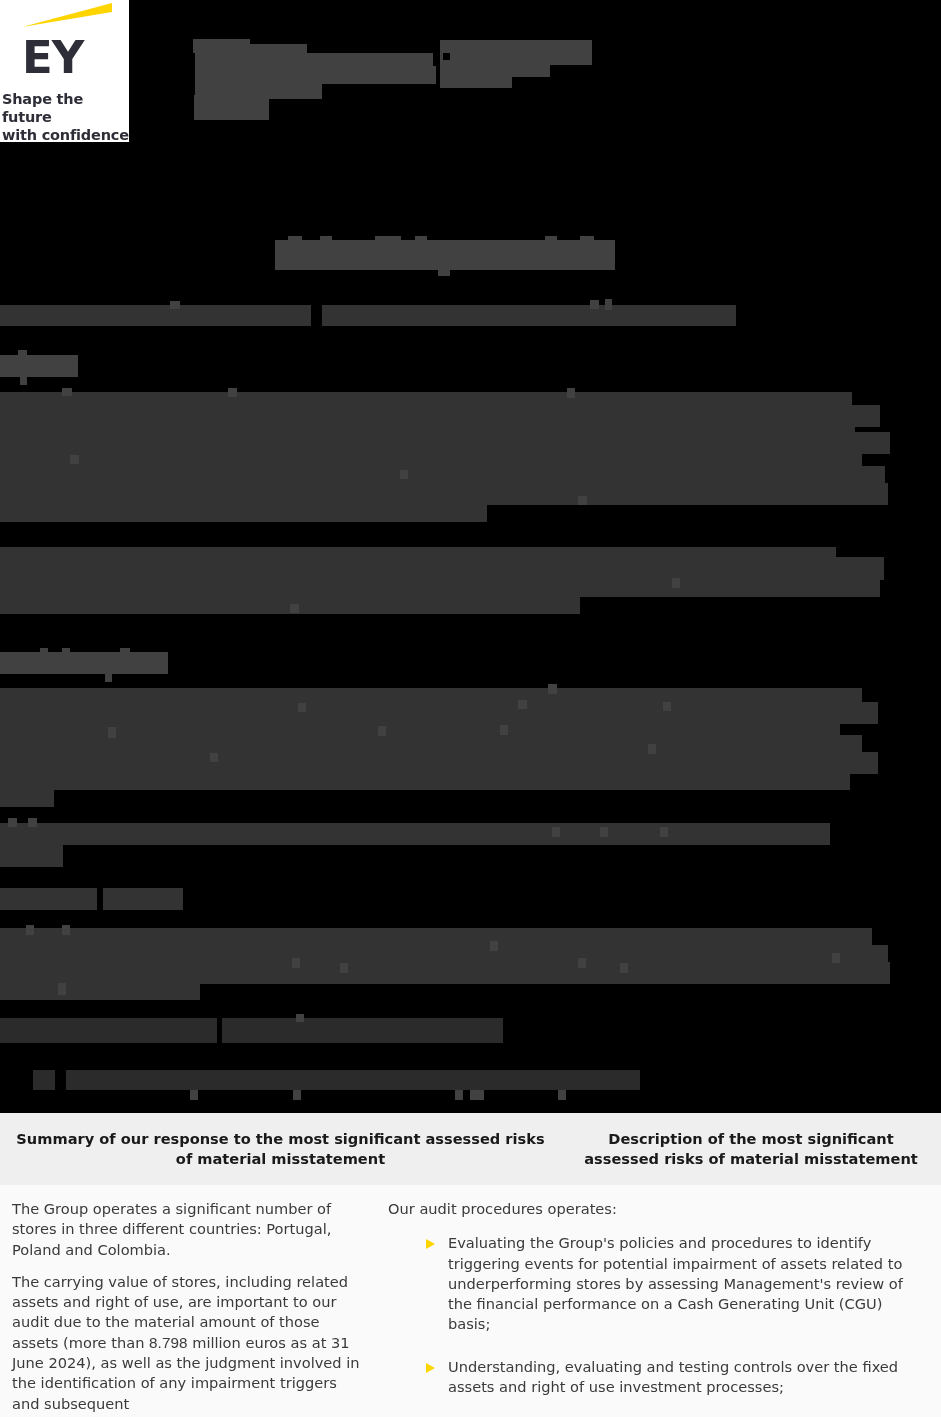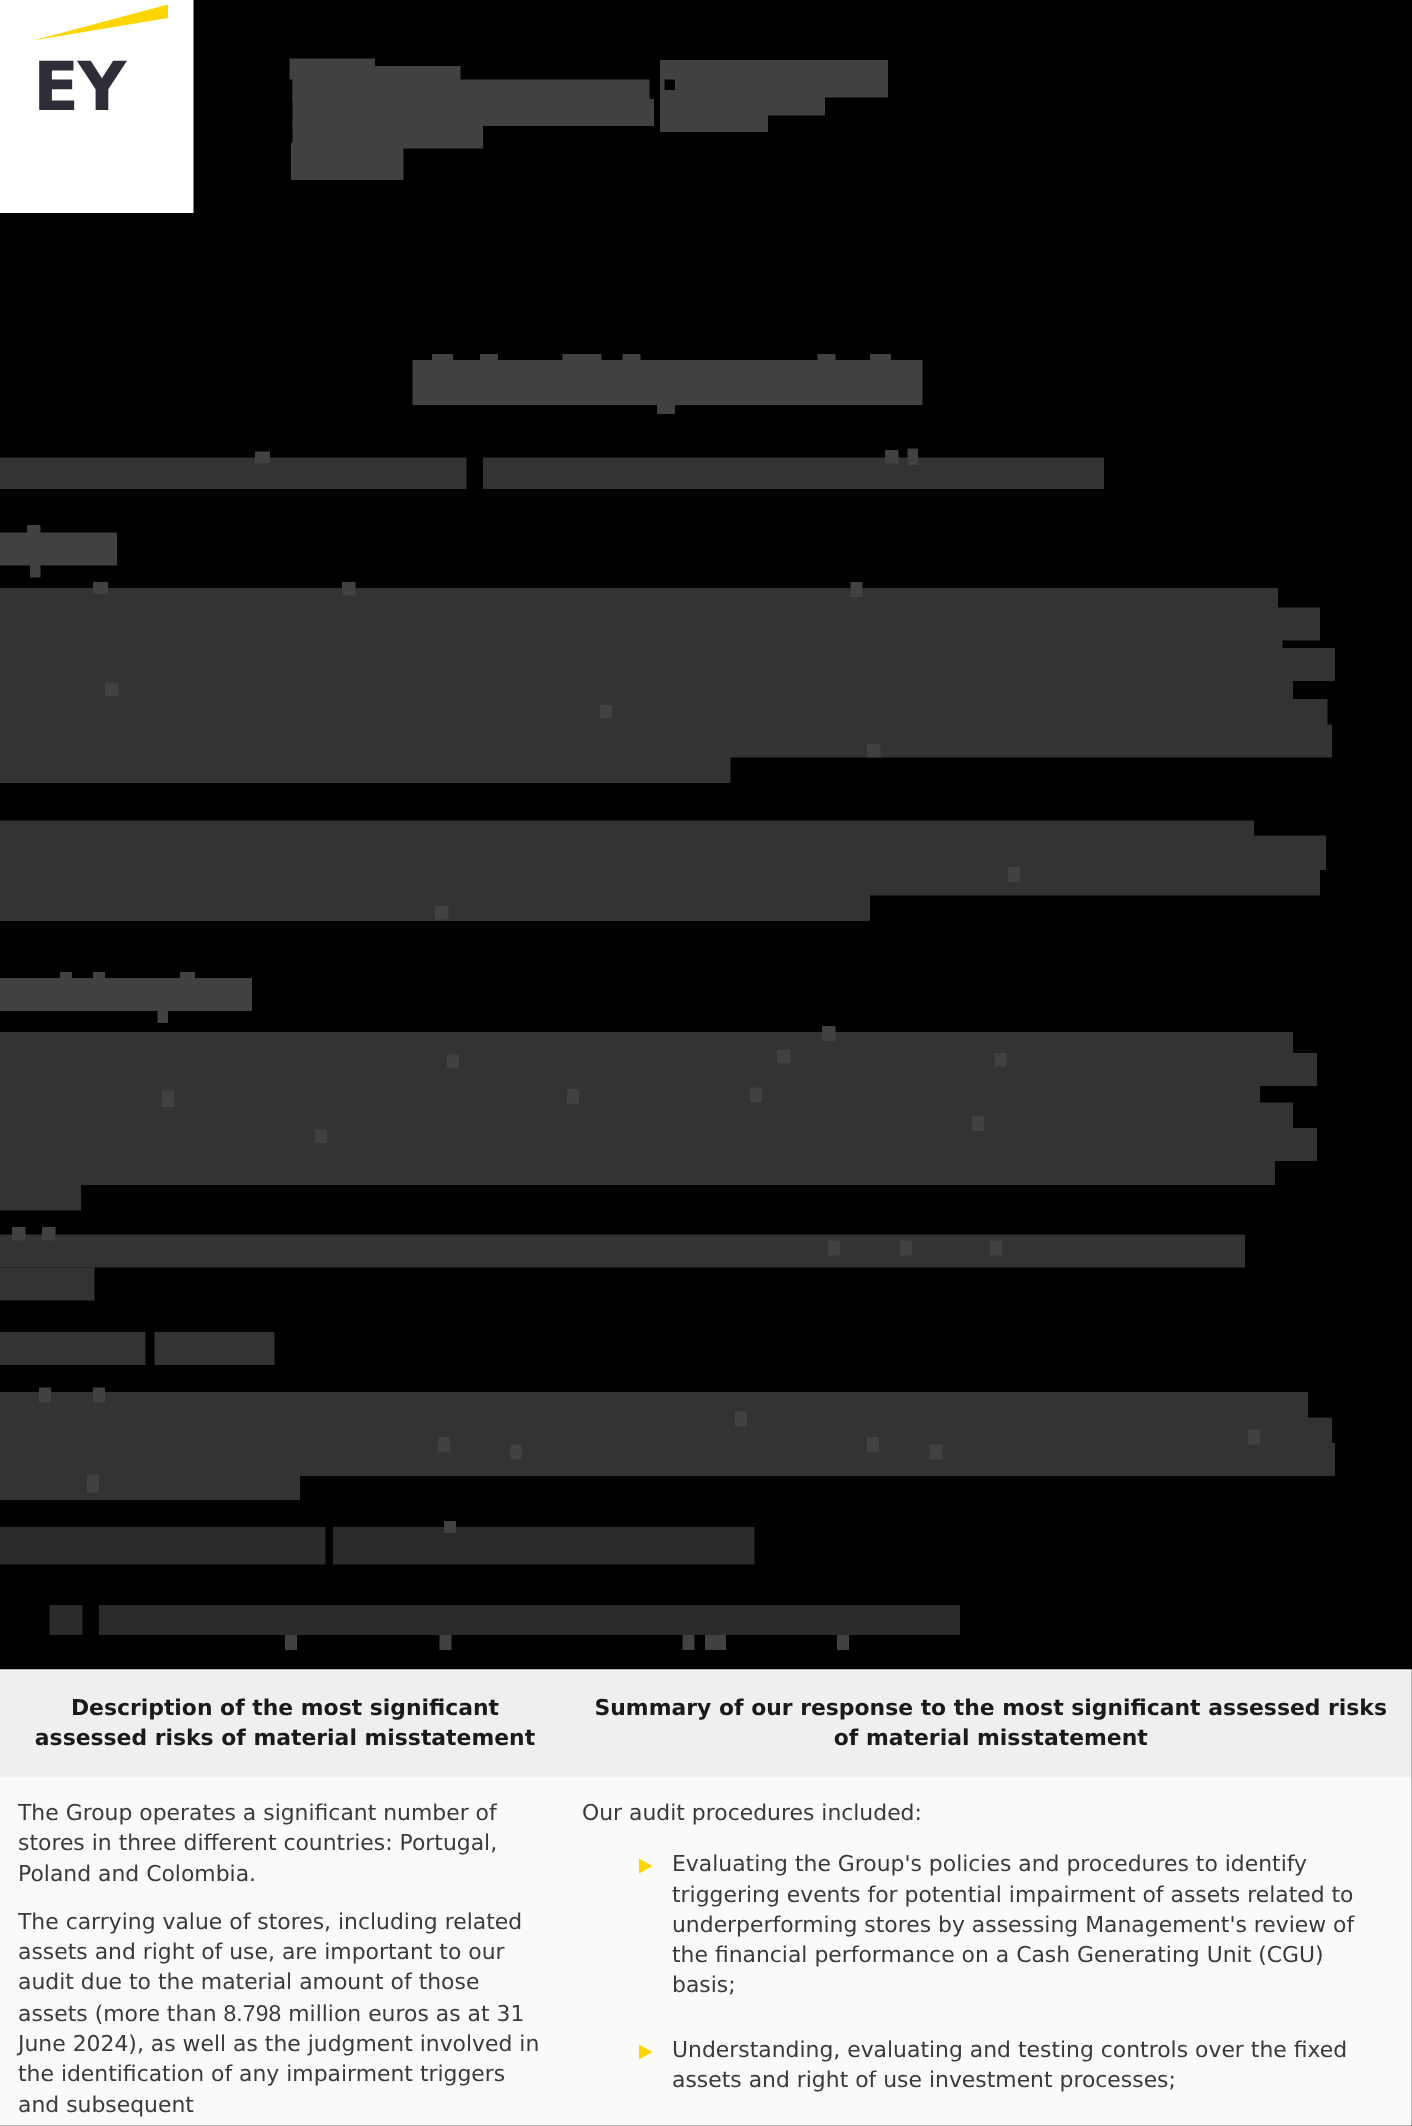--- a/index.html
+++ b/index.html
@@ -286,40 +286,44 @@
     <div class="rbar" style="left:293px; top:1090px; width:8px; height:10px;"></div>
     <div class="rbar" style="left:455px; top:1090px; width:8px; height:10px;"></div>
     <div class="rbar" style="left:470px; top:1090px; width:14px; height:10px;"></div>
     <div class="rbar" style="left:558px; top:1090px; width:8px; height:10px;"></div>
 
     <div class="ey-logo">
       <svg class="ey-swoosh" viewBox="0 0 90 26" xmlns="http://www.w3.org/2000/svg">
         <polygon points="0,24 90,0 90,9" fill="#ffd500"></polygon>
       </svg>
       <div class="ey-mark">EY</div>
+      <div class="ey-tagline">
+        <div>Shape the future</div>
+        <div>with confidence</div>
+      </div>
     </div>
 
   </div>
 
   <div class="kam-table">
 
     <div class="kam-head">
+      <div class="col col-right">Summary of our response to the most significant assessed risks of material misstatement</div>
       <div class="col col-left">Description of the most significant assessed risks of material misstatement</div>
-      <div class="col col-right">Summary of our response to the most significant assessed risks of material misstatement</div>
     </div>
 
     <div class="kam-body">
 
       <div class="col col-left">
         <p>The Group operates a significant number of stores in three different countries: Portugal, Poland and Colombia.</p>
         <p><span>The carrying value of stores, including related assets and right of use, are important to our audit due to the material amount of those assets (more than </span><span class="amount">8.798</span><span> million euros as at 31 June 2024), as well as the judgment involved in the identification of any impairment triggers and subsequent</span></p>
       </div>
 
       <div class="col col-right">
-        <p>Our audit procedures included:</p>
+        <p>Our audit procedures operates:</p>
         <ul class="proc-list">
           <li>
             <span class="tri-bullet"></span>
             <span>Evaluating the Group's policies and procedures to identify triggering events for potential impairment of assets related to underperforming stores by assessing Management's review of the financial performance on a Cash Generating Unit (CGU) basis;</span>
           </li>
           <li>
             <span class="tri-bullet"></span>
             <span>Understanding, evaluating and testing controls over the fixed assets and right of use investment processes;</span>
           </li>
         </ul>

